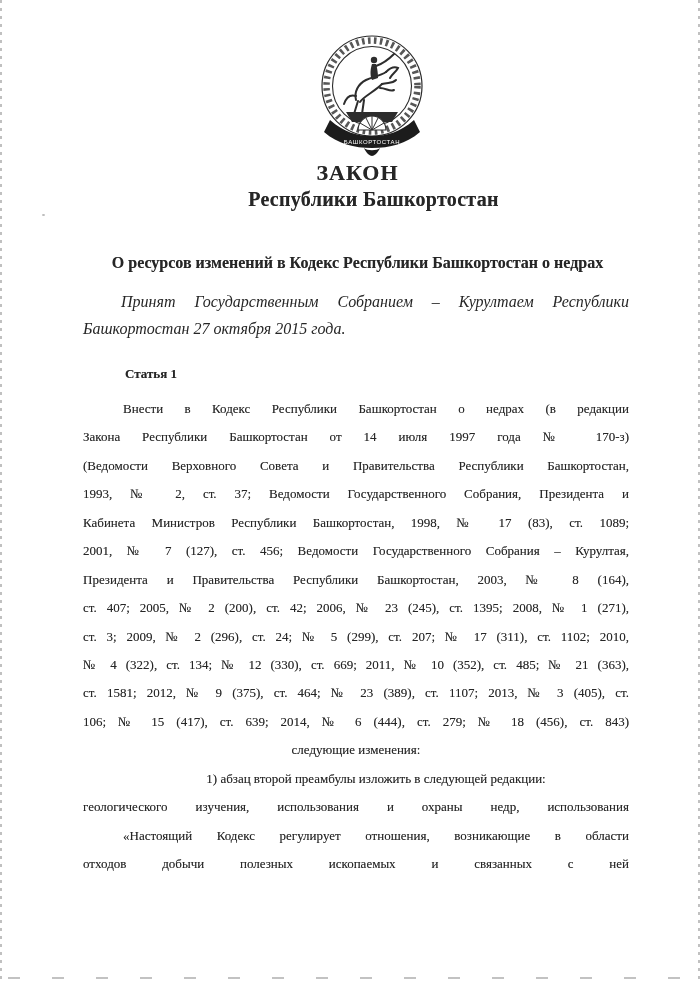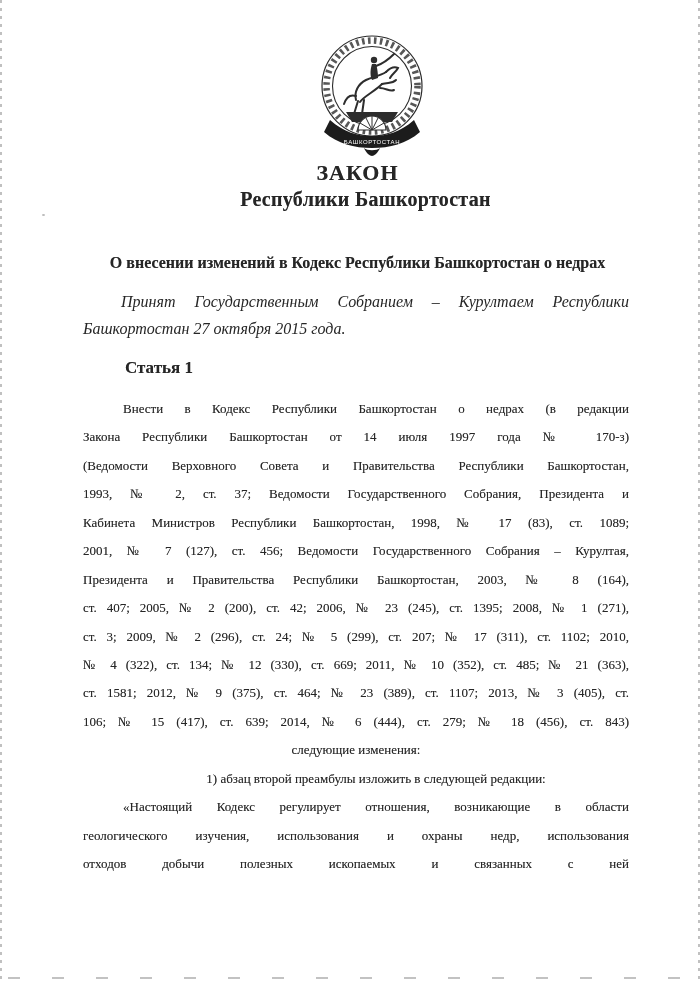--- a/index.html
+++ b/index.html
@@ -20,34 +20,34 @@
   .edge-right{right:0;}
   .dotline{position:absolute;left:8px;right:8px;bottom:5px;height:2px;pointer-events:none;
     background:repeating-linear-gradient(90deg, rgba(120,120,120,.45) 0 12px, transparent 12px 44px);}
   .speck{position:absolute;width:3px;height:2px;background:rgba(120,120,120,.5);border-radius:50%;}
 
   .emblem{position:absolute;left:316px;top:34px;width:112px;height:124px;}
 
   .title1{position:absolute;left:85px;width:545px;top:160px;
     font-size:22px;font-weight:bold;text-align:center;letter-spacing:1px;
     text-shadow:0 0 .5px rgba(50,50,50,.55);}
-  .title2{position:absolute;left:93px;width:545px;top:188px;
+  .title2{position:absolute;left:101px;width:545px;top:188px;
     font-size:20px;font-weight:bold;text-align:center;letter-spacing:.3px;
     text-shadow:0 0 .5px rgba(50,50,50,.55);}
   .subject{position:absolute;left:70px;width:575px;top:254px;
     font-size:16px;font-weight:bold;text-align:center;
     text-shadow:0 0 .4px rgba(50,50,50,.5);}
 
   .adoption{position:absolute;left:83px;width:546px;top:289px;font-size:16px;font-style:italic;}
   .aline{height:26.5px;line-height:26.5px;white-space:normal;}
   .adoption .indent{text-indent:38px;}
   .just{text-align:justify;text-align-last:justify;}
 
-  .article-heading{position:absolute;left:125px;top:358px;
-    font-size:17px;font-weight:bold;text-shadow:0 0 .4px rgba(50,50,50,.5);}
+  .article-heading{position:absolute;left:125px;top:366px;
+    font-size:13px;font-weight:bold;text-shadow:0 0 .4px rgba(50,50,50,.5);}
 
   .body{position:absolute;left:83px;width:546px;top:395px;font-size:13px;
     text-shadow:0 0 .4px rgba(60,60,60,.45);}
   .bline{height:28.45px;line-height:28.45px;}
   .bline.indent{text-indent:40px;}
   .bline.left{text-align:center;}
 </style>
 </head>
 <body>
 
@@ -86,21 +86,21 @@
     </g>
     <g>
       <path d="M14,86 C28,98 40,102 56,102 C72,102 84,98 98,86 L104,98 C90,110 74,114 56,114 C38,114 22,110 8,98 Z" fill="#1c1c1c"></path>
       <text x="56" y="110" text-anchor="middle" font-size="6" letter-spacing="0.6" fill="#ffffff" font-family="'Liberation Sans',sans-serif">БАШКОРТОСТАН</text>
       <path d="M48,114 C50,119 54,122 56,122 C58,122 62,119 64,114 C61,117 51,117 48,114 Z" fill="#1c1c1c"></path>
     </g>
   </svg>
 
   <div class="title1">ЗАКОН</div>
   <div class="title2">Республики Башкортостан</div>
-  <div class="subject">О внесении  изменений в Кодекс Республики Башкортостан о недрах</div>
+  <div class="subject">О ресурсов  изменений в Кодекс Республики Башкортостан о недрах</div>
 
   <div class="adoption">
     <div class="aline indent just">Принят Государственным Собранием – Курултаем Республики</div>
     <div class="aline">Башкортостан 27 октября 2015 года.</div>
   </div>
 
   <div class="article-heading">Статья 1</div>
 
   <div class="body">
     <div class="bline indent just">Внести в Кодекс Республики Башкортостан о недрах (в редакции</div>
@@ -110,18 +110,18 @@
     <div class="bline just">Кабинета Министров Республики Башкортостан, 1998, № 17 (83), ст. 1089;</div>
     <div class="bline just">2001, № 7 (127), ст. 456; Ведомости Государственного Собрания – Курултая,</div>
     <div class="bline just">Президента и Правительства Республики Башкортостан, 2003, № 8 (164),</div>
     <div class="bline just">ст. 407; 2005, № 2 (200), ст. 42; 2006, № 23 (245), ст. 1395; 2008, № 1 (271),</div>
     <div class="bline just">ст. 3; 2009, № 2 (296), ст. 24; № 5 (299), ст. 207; № 17 (311), ст. 1102; 2010,</div>
     <div class="bline just">№ 4 (322), ст. 134; № 12 (330), ст. 669; 2011, № 10 (352), ст. 485; № 21 (363),</div>
     <div class="bline just">ст. 1581; 2012, № 9 (375), ст. 464; № 23 (389), ст. 1107; 2013, № 3 (405), ст.</div>
     <div class="bline just">106; № 15 (417), ст. 639; 2014, № 6 (444), ст. 279; № 18 (456), ст. 843)</div>
     <div class="bline left">следующие изменения:</div>
     <div class="bline indent left">1) абзац второй преамбулы изложить в следующей редакции:</div>
+    <div class="bline just">геологического изучения, использования и охраны недр, использования</div>
     <div class="bline indent just">«Настоящий Кодекс регулирует отношения, возникающие в области</div>
-    <div class="bline just">геологического изучения, использования и охраны недр, использования</div>
     <div class="bline just">отходов добычи полезных ископаемых и связанных с ней</div>
   </div>
 
 </div>
 
 </body></html>

